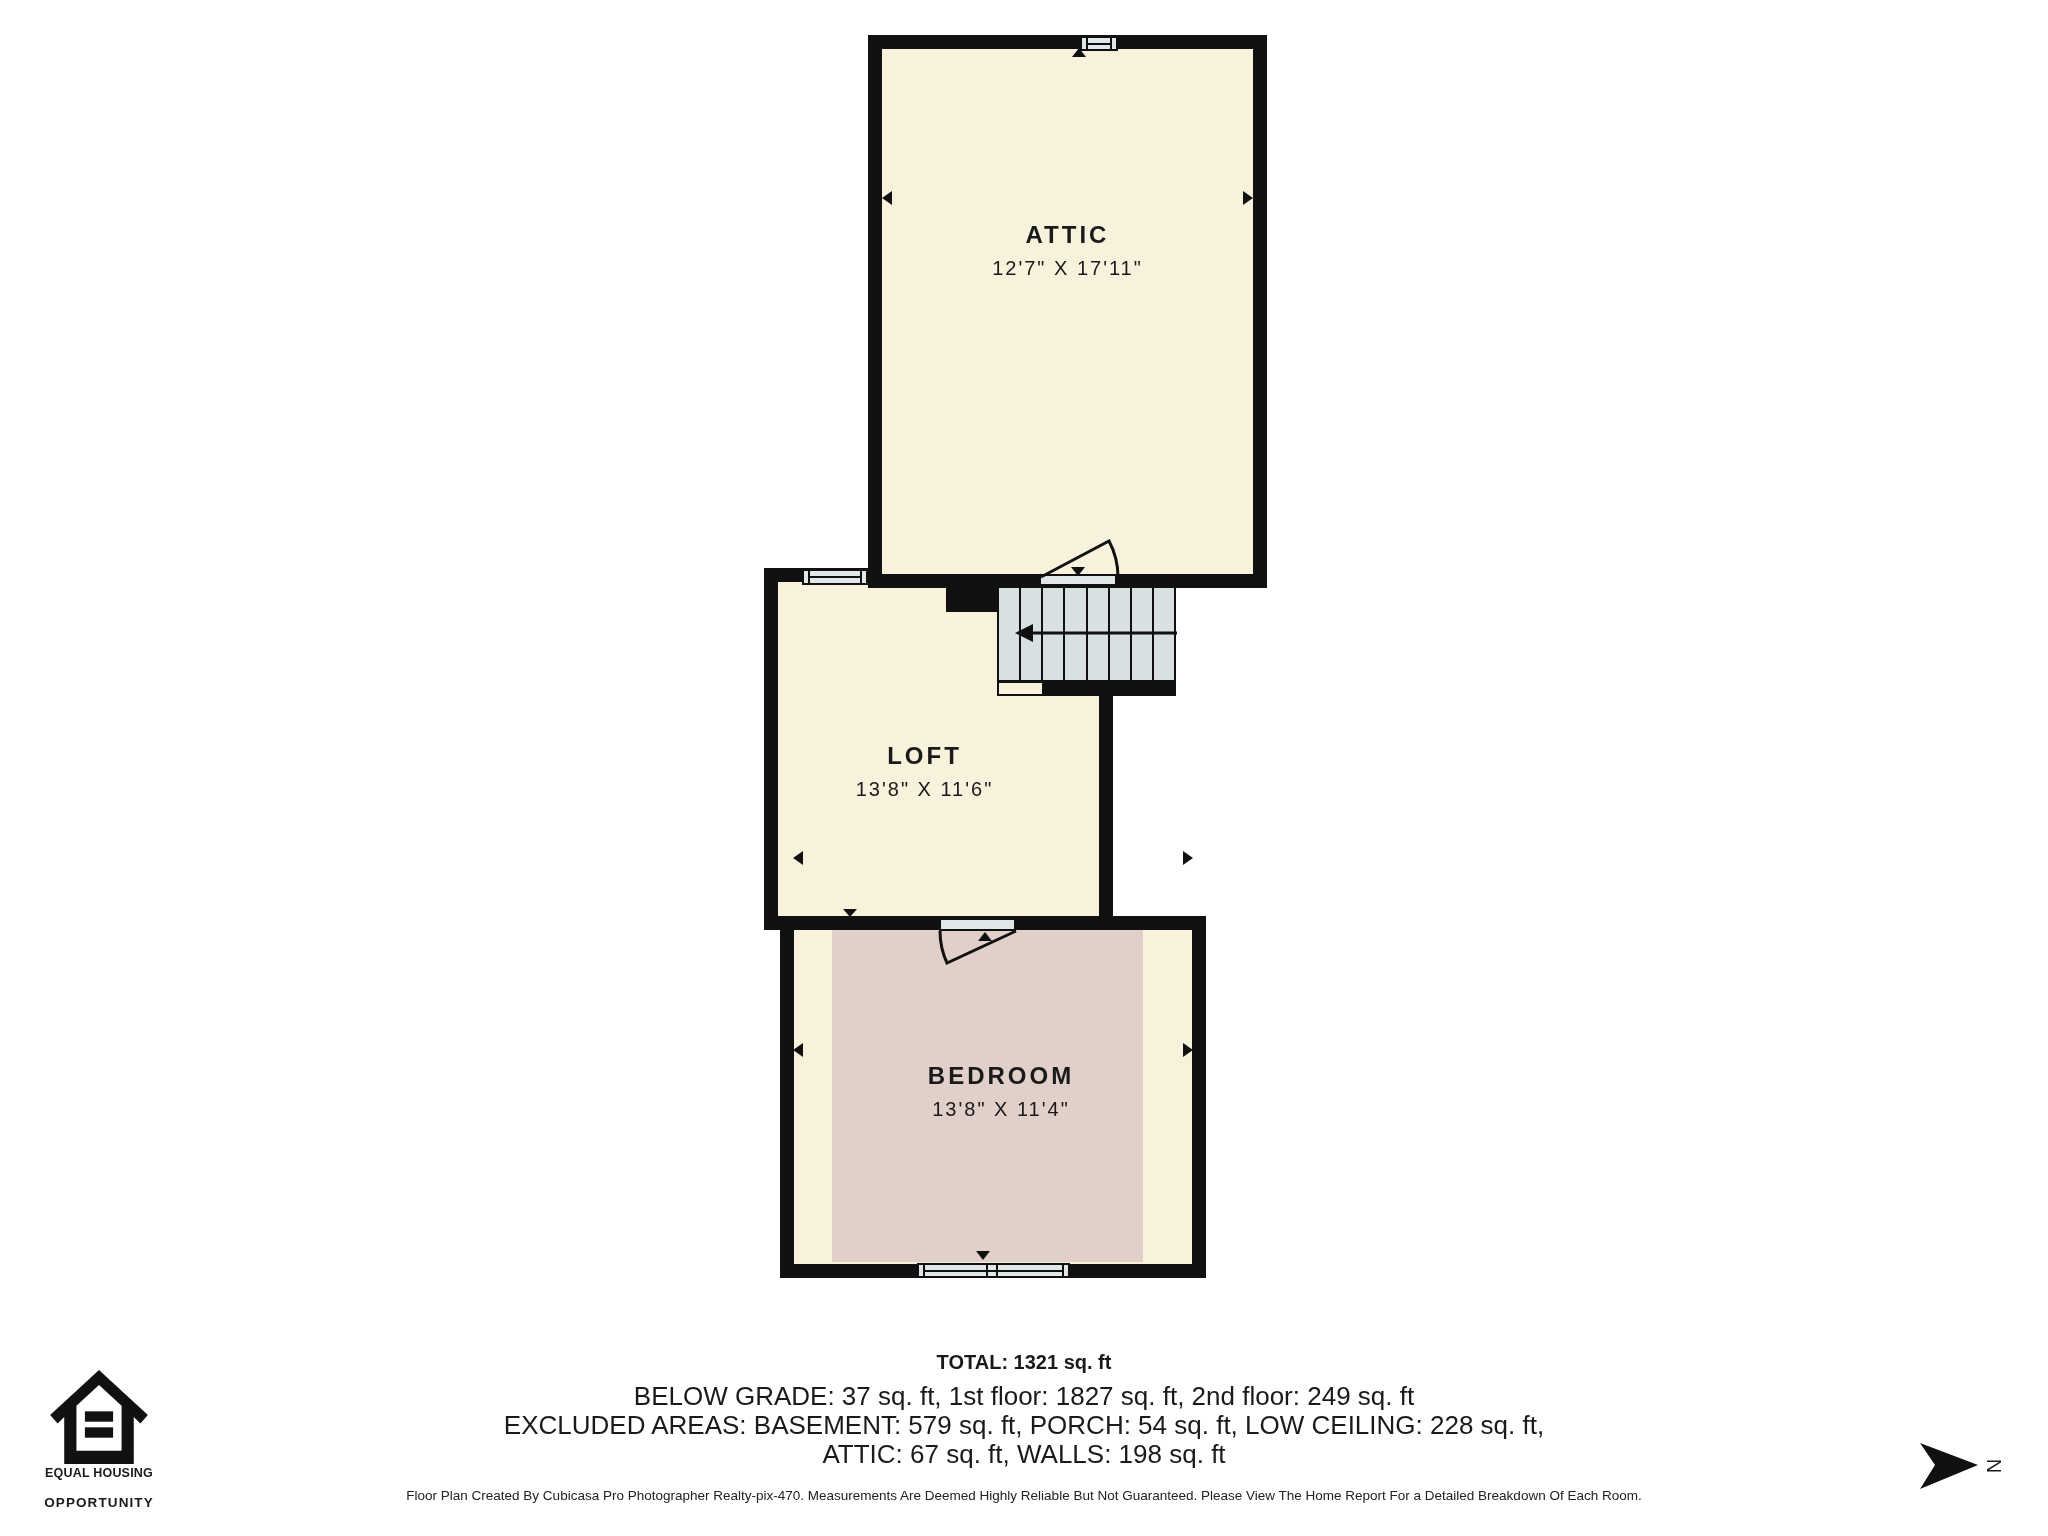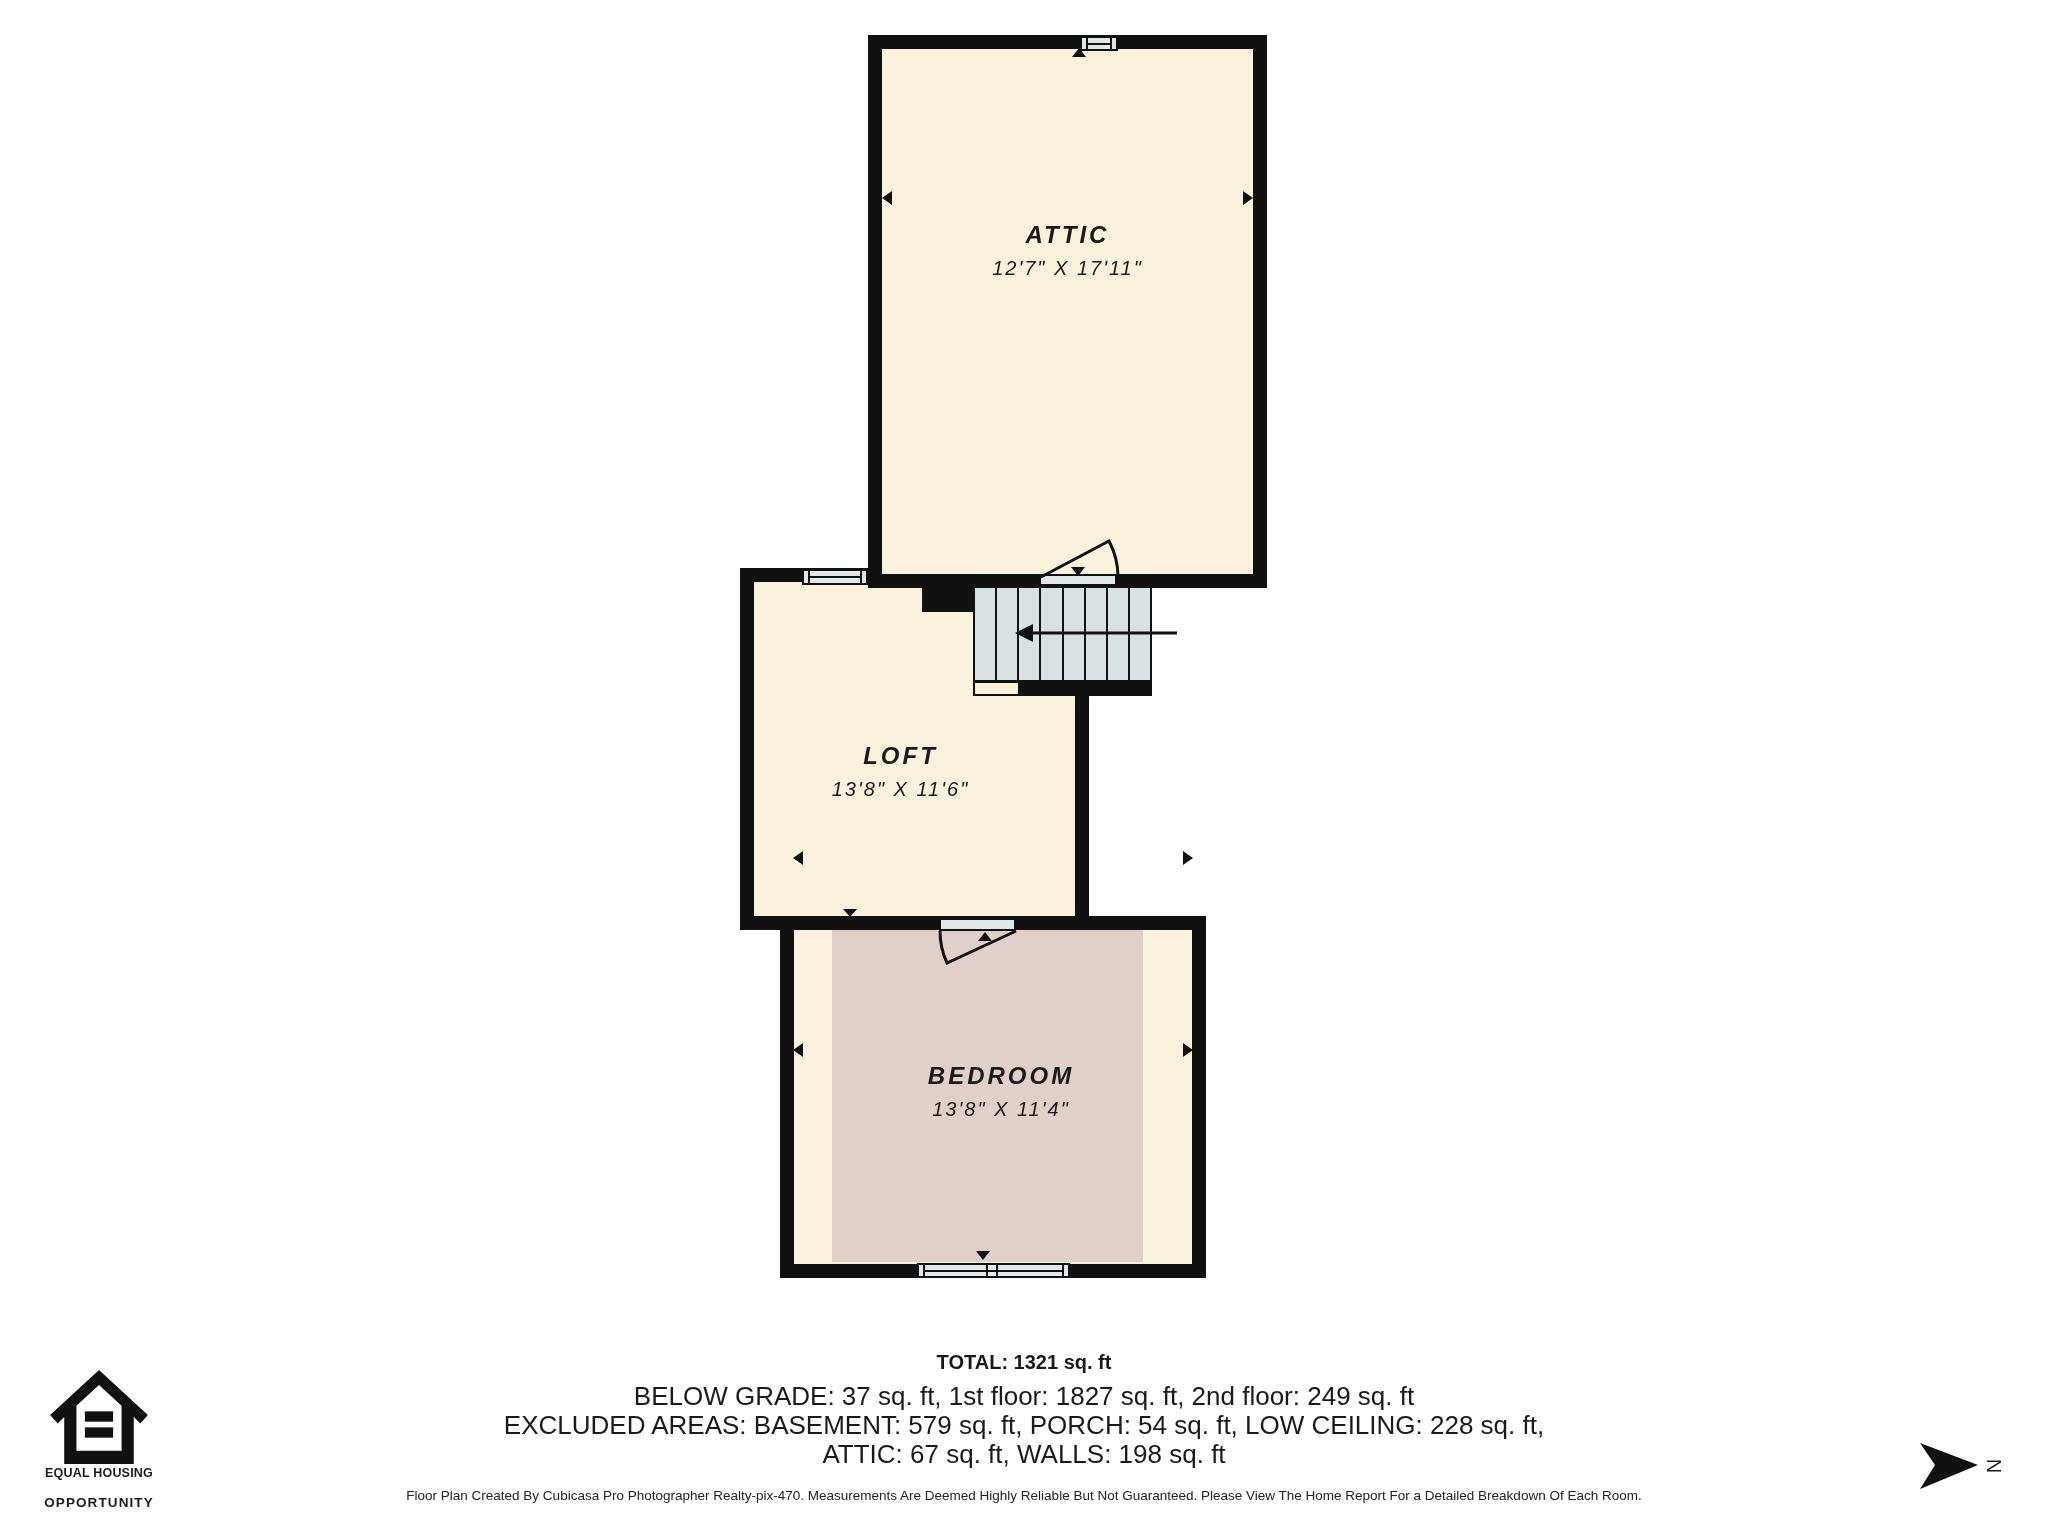--- a/index.html
+++ b/index.html
@@ -1,23 +1,23 @@
 <!DOCTYPE html>
 <html><head>
 <meta charset="utf-8">
 <style>
   html,body{margin:0;padding:0;background:#fff;}
   #canvas{
     position:relative;width:2048px;height:1536px;background:#ffffff;
     font-family:"Liberation Sans",sans-serif;overflow:hidden;color:#1a1a1a;
   }
   
-  .room{position:absolute;box-sizing:border-box;border:14px solid #111;background:#F8F1DB;font-style:italic;}
+  .room{position:absolute;box-sizing:border-box;border:14px solid #111;background:#F8F1DB;}
   #room-attic{left:868px;top:35px;width:399px;height:553px;}
-  #room-loft{left:740px;top:568px;width:349px;height:362px;}
+  #room-loft{left:764px;top:568px;width:349px;height:362px;}
   #room-bedroom{left:780px;top:916px;width:426px;height:362px;}
   .low-ceiling{position:absolute;left:38px;top:0;width:311px;height:332px;background:#E1D0C9;}
   
   .room-label{position:absolute;left:0;right:0;text-align:center;pointer-events:none;}
   .rname{font-size:24px;font-weight:600;letter-spacing:3px;line-height:28px;}
   .rdims{font-size:20px;font-weight:500;letter-spacing:2px;line-height:24px;margin-top:7px;}
   #room-attic .room-label{top:172px;}
   #room-loft .room-label{top:160px;right:28px;}
   #room-bedroom .room-label{top:132px;right:20px;margin-left:36px;}
   

